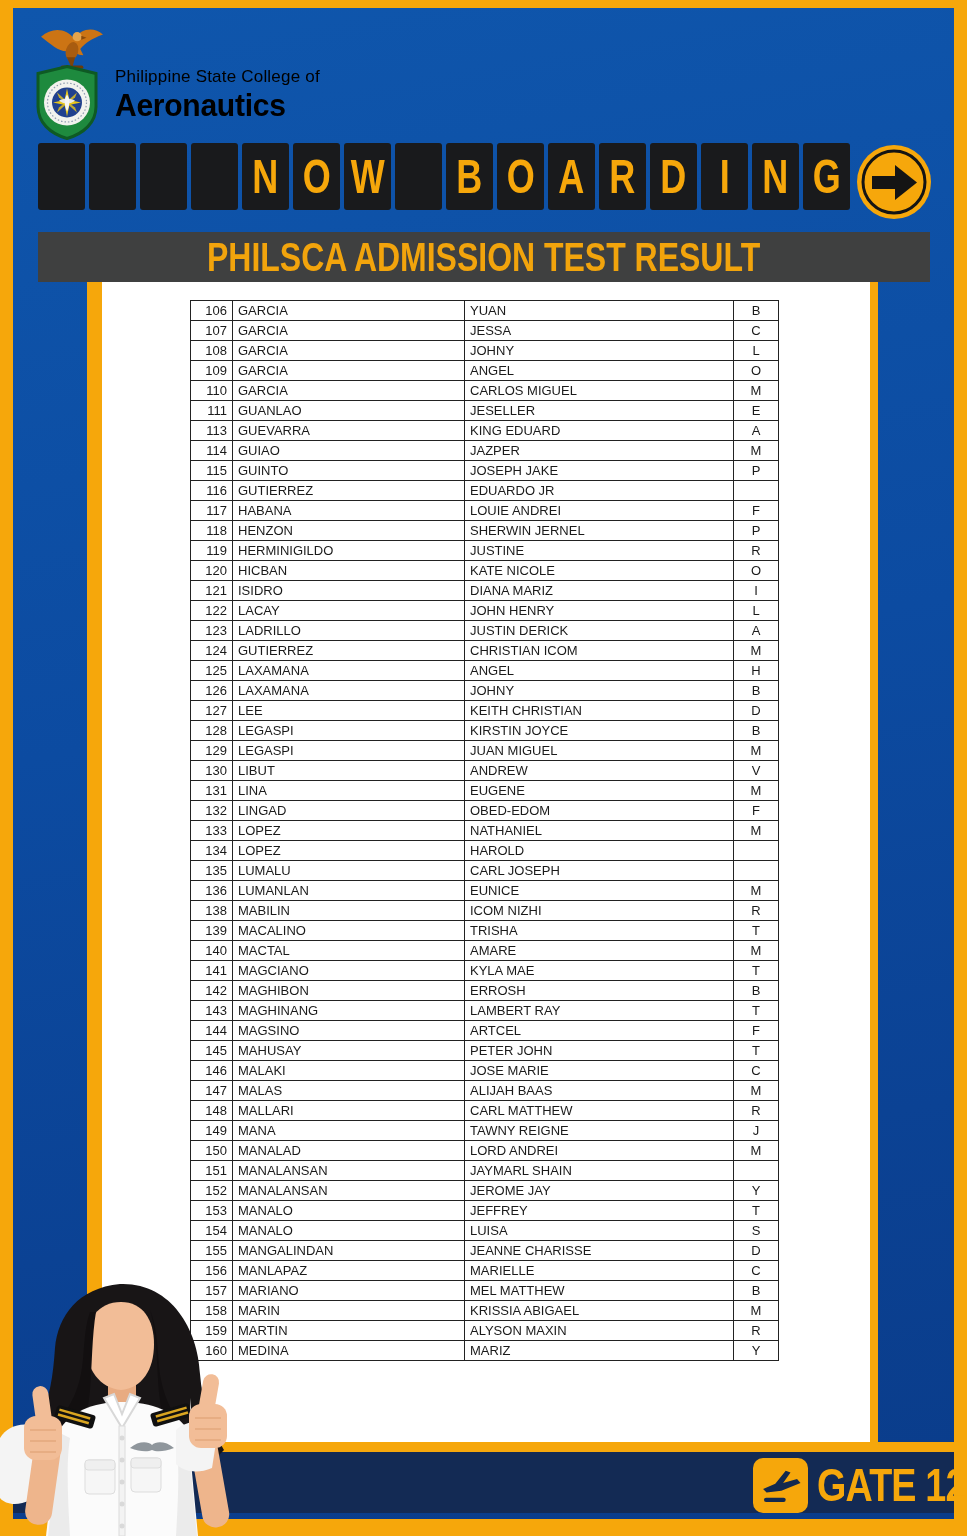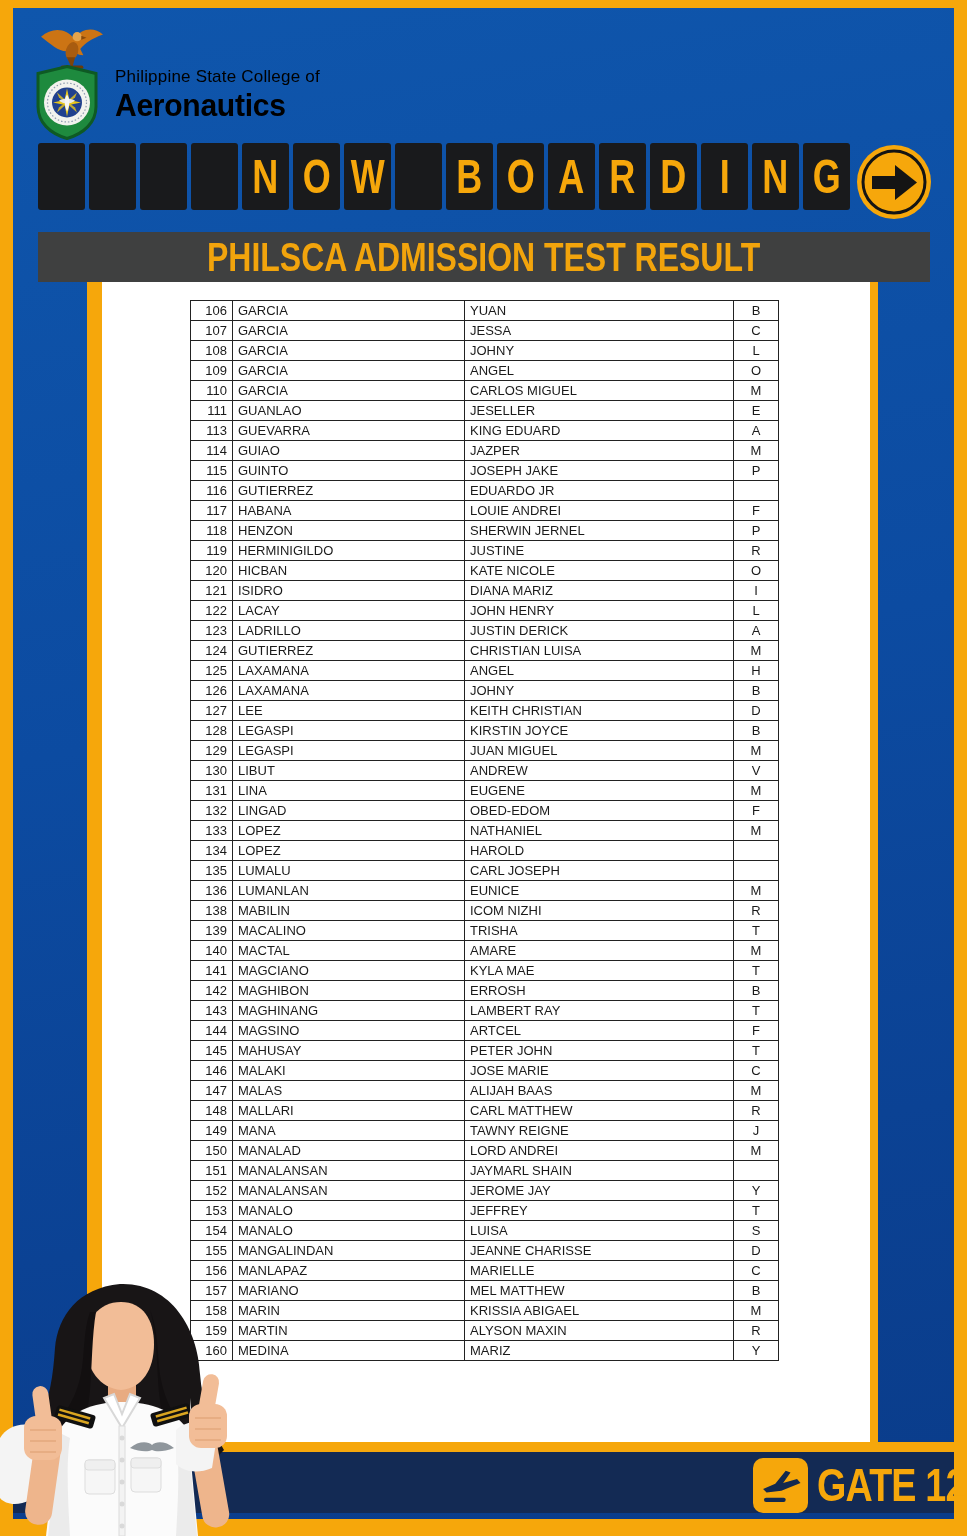--- a/index.html
+++ b/index.html
@@ -292,21 +292,21 @@
         </tr>
         <tr>
           <td class="c-no">123</td>
           <td class="c-surname">LADRILLO</td>
           <td class="c-first">JUSTIN DERICK</td>
           <td class="c-initial">A</td>
         </tr>
         <tr>
           <td class="c-no">124</td>
           <td class="c-surname">GUTIERREZ</td>
-          <td class="c-first">CHRISTIAN LUISA</td>
+          <td class="c-first">CHRISTIAN ICOM</td>
           <td class="c-initial">M</td>
         </tr>
         <tr>
           <td class="c-no">125</td>
           <td class="c-surname">LAXAMANA</td>
           <td class="c-first">ANGEL</td>
           <td class="c-initial">H</td>
         </tr>
         <tr>
           <td class="c-no">126</td>

